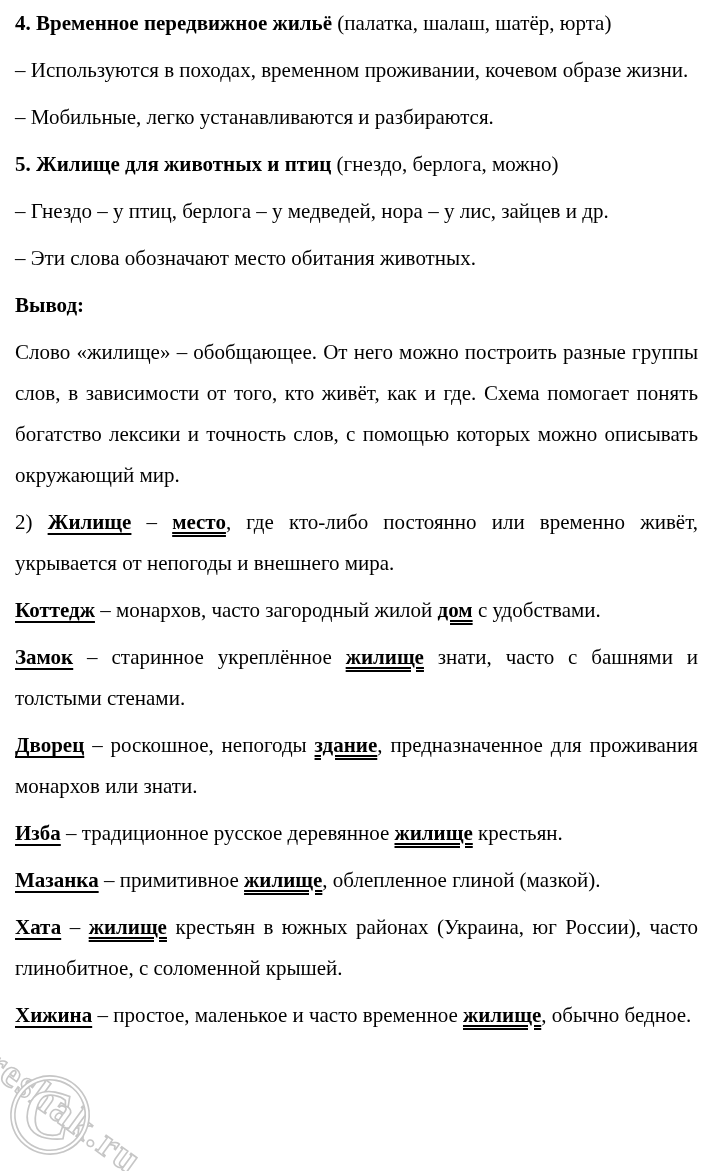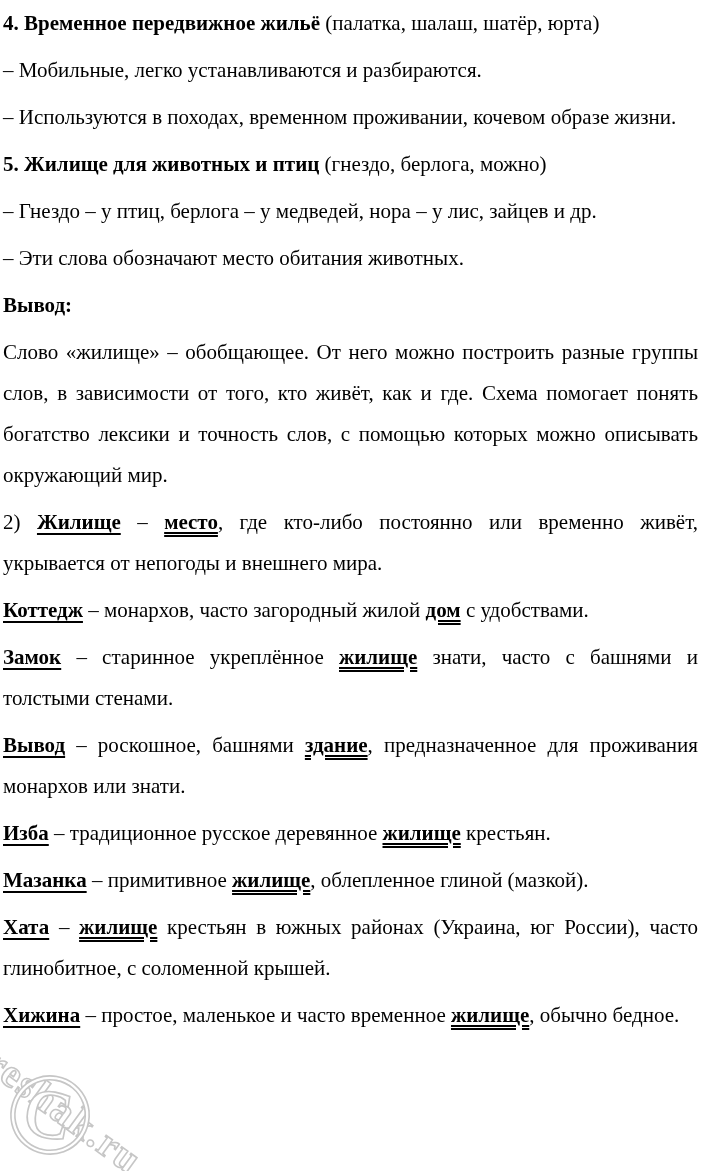--- a/index.html
+++ b/index.html
@@ -13,21 +13,21 @@
     font-size: 21px;
     overflow: hidden;
     position: relative;
   }
   .doc {
     position: relative;
     z-index: 1;
     padding: 3px 3px 0 3px;
   }
   .doc p {
-    margin: 0 0 6px 0;
+    margin: 0 0 6px 12px;
     line-height: 41px;
     text-align: justify;
     text-justify: inter-word;
   }
   .b { font-weight: bold; }
   .u {
     text-decoration-line: underline;
     text-decoration-style: solid;
     text-decoration-thickness: 2px;
     text-underline-offset: 4px;
@@ -74,42 +74,42 @@
 
 <div class="watermark">
   <span class="wm-text">reshak.ru</span>
   <span class="wm-copy">©</span>
 </div>
 
 <div class="doc">
 
   <p><span class="b">4. Временное передвижное жильё</span><span> (палатка, шалаш, шатёр, юрта)</span></p>
 
+  <p><span>– Используются в походах, временном проживании, кочевом образе жизни.</span></p>
+
   <p><span>– Мобильные, легко устанавливаются и разбираются.</span></p>
-
-  <p><span>– Используются в походах, временном проживании, кочевом образе жизни.</span></p>
 
   <p><span class="b">5. Жилище для животных и птиц</span><span> (гнездо, берлога, можно)</span></p>
 
   <p><span>– Гнездо – у птиц, берлога – у медведей, нора – у лис, зайцев и др.</span></p>
 
   <p><span>– Эти слова обозначают место обитания животных.</span></p>
 
   <p><span class="b">Вывод:</span></p>
 
   <p><span>Слово «жилище» – обобщающее. От него можно построить разные группы слов, в зависимости от того, кто живёт, как и где. Схема помогает понять богатство лексики и точность слов, с помощью которых можно описывать окружающий мир.</span></p>
 
   <p><span>2) </span><span class="b u">Жилище</span><span> – </span><span class="uu">место</span><span>, где кто-либо постоянно или временно живёт, укрывается от непогоды и внешнего мира.</span></p>
 
 
   <p><span class="b u">Коттедж</span><span> – монархов, часто загородный жилой </span><span class="uu">дом</span><span> с удобствами.</span></p>
 
   <p><span class="b u">Замок</span><span> – старинное укреплённое </span><span class="uu">жилище</span><span> знати, часто с башнями и толстыми стенами.</span></p>
 
-  <p><span class="b u">Вывод</span><span> – роскошное, башнями </span><span class="uu">здание</span><span>, предназначенное для проживания монархов или знати.</span></p>
+  <p><span class="b u">Дворец</span><span> – роскошное, непогоды </span><span class="uu">здание</span><span>, предназначенное для проживания монархов или знати.</span></p>
 
   <p><span class="b u">Изба</span><span> – традиционное русское деревянное </span><span class="uu">жилище</span><span> крестьян.</span></p>
 
   <p><span class="b u">Мазанка</span><span> – примитивное </span><span class="uu">жилище</span><span>, облепленное глиной (мазкой).</span></p>
 
   <p><span class="b u">Хата</span><span> – </span><span class="uu">жилище</span><span> крестьян в южных районах (Украина, юг России), часто глинобитное, с соломенной крышей.</span></p>
 
   <p><span class="b u">Хижина</span><span> – простое, маленькое и часто временное </span><span class="uu">жилище</span><span>, обычно бедное.</span></p>
 
 </div>

